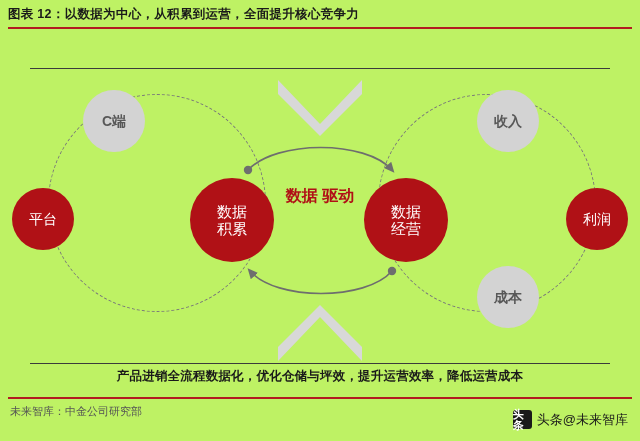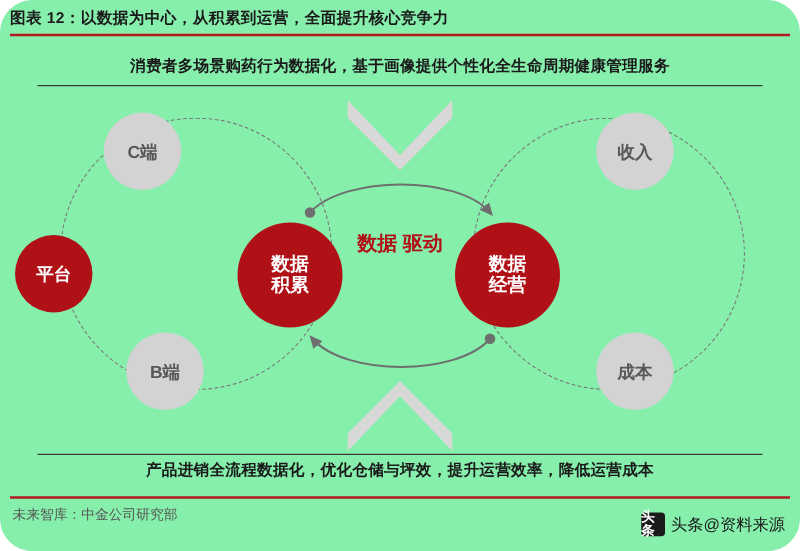--- a/index.html
+++ b/index.html
@@ -10,22 +10,21 @@
     width: 640px;
     height: 441px;
     background: #ffffff;
     font-family: "Liberation Sans", sans-serif;
     overflow: hidden;
   }
   #page {
     position: relative;
     width: 640px;
     height: 441px;
-    background: #86efac;
-    border-radius: 26px;
+    background: #bef264;
   }
 
   
   .header-title {
     position: absolute;
     left: 8px;
     top: 6px;
     font-size: 12.5px;
     font-weight: bold;
     color: #1a1a1a;
@@ -112,21 +111,21 @@
     display: flex;
     align-items: center;
     justify-content: center;
     text-align: center;
     box-sizing: border-box;
     line-height: 1.15;
   }
   .circle-red {
     background: #b01116;
     color: #ffffff;
-    font-weight: bold;
+    font-weight: normal;
   }
   .circle-gray {
     background: #d3d3d3;
     color: #585858;
     font-weight: bold;
   }
 
   
   .c-platform {
     left: 12px;
@@ -249,21 +248,20 @@
   }
 </style>
 </head>
 <body>
 
 <div id="page">
 
   <div class="header-title">图表 12：以数据为中心，从积累到运营，全面提升核心竞争力</div>
   <div class="rule-top"></div>
 
-  <div class="banner banner-top">消费者多场景购药行为数据化，基于画像提供个性化全生命周期健康管理服务</div>
   <div class="banner-line banner-line-top"></div>
 
   <div class="ellipse ellipse-left"></div>
   <div class="ellipse ellipse-right"></div>
 
   <svg class="chevron" style="left:278px; top:80px;" width="84" height="56" viewBox="0 0 84 56">
     <polygon points="0,0 42,44 84,0 84,14 42,56 0,14" fill="#d8d8d8"></polygon>
   </svg>
   <svg class="chevron" style="left:278px; top:305px;" width="84" height="56" viewBox="0 0 84 56">
     <polygon points="0,56 42,12 84,56 84,42 42,0 0,42" fill="#d8d8d8"></polygon>
@@ -282,23 +280,20 @@
     <path d="M 392,271 C 366,301 276,301 250,271" fill="none" stroke="#6e6e6e" stroke-width="1.6" marker-end="url(#arrowhead-gray)"></path>
     <circle cx="392" cy="271" r="4.2" fill="#6e6e6e"></circle>
   </svg>
 
   <div class="circle circle-red c-platform">
     <span>平台</span>
   </div>
   <div class="circle circle-gray c-cend">
     <span>C端</span>
   </div>
-  <div class="circle circle-gray c-bend">
-    <span>B端</span>
-  </div>
 
   <div class="circle circle-red c-accum">
     <span>
       <span class="two-line">数据</span>
       <span class="two-line">积累</span>
     </span>
   </div>
 
   <div class="center-label">
     <span class="two-line">数据</span>
@@ -311,25 +306,28 @@
       <span class="two-line">经营</span>
     </span>
   </div>
 
   <div class="circle circle-gray c-income">
     <span>收入</span>
   </div>
   <div class="circle circle-gray c-cost">
     <span>成本</span>
   </div>
+  <div class="circle circle-red c-profit">
+    <span>利润</span>
+  </div>
 
   <div class="banner-line banner-line-bottom"></div>
   <div class="banner banner-bottom">产品进销全流程数据化，优化仓储与坪效，提升运营效率，降低运营成本</div>
 
   <div class="rule-bottom"></div>
   <div class="source-note">未来智库：中金公司研究部</div>
 
   <div class="watermark">
     <div class="wm-logo">头条</div>
-    <div class="wm-text">头条@资料来源</div>
+    <div class="wm-text">头条@未来智库</div>
   </div>
 
 </div>
 
 </body></html>

